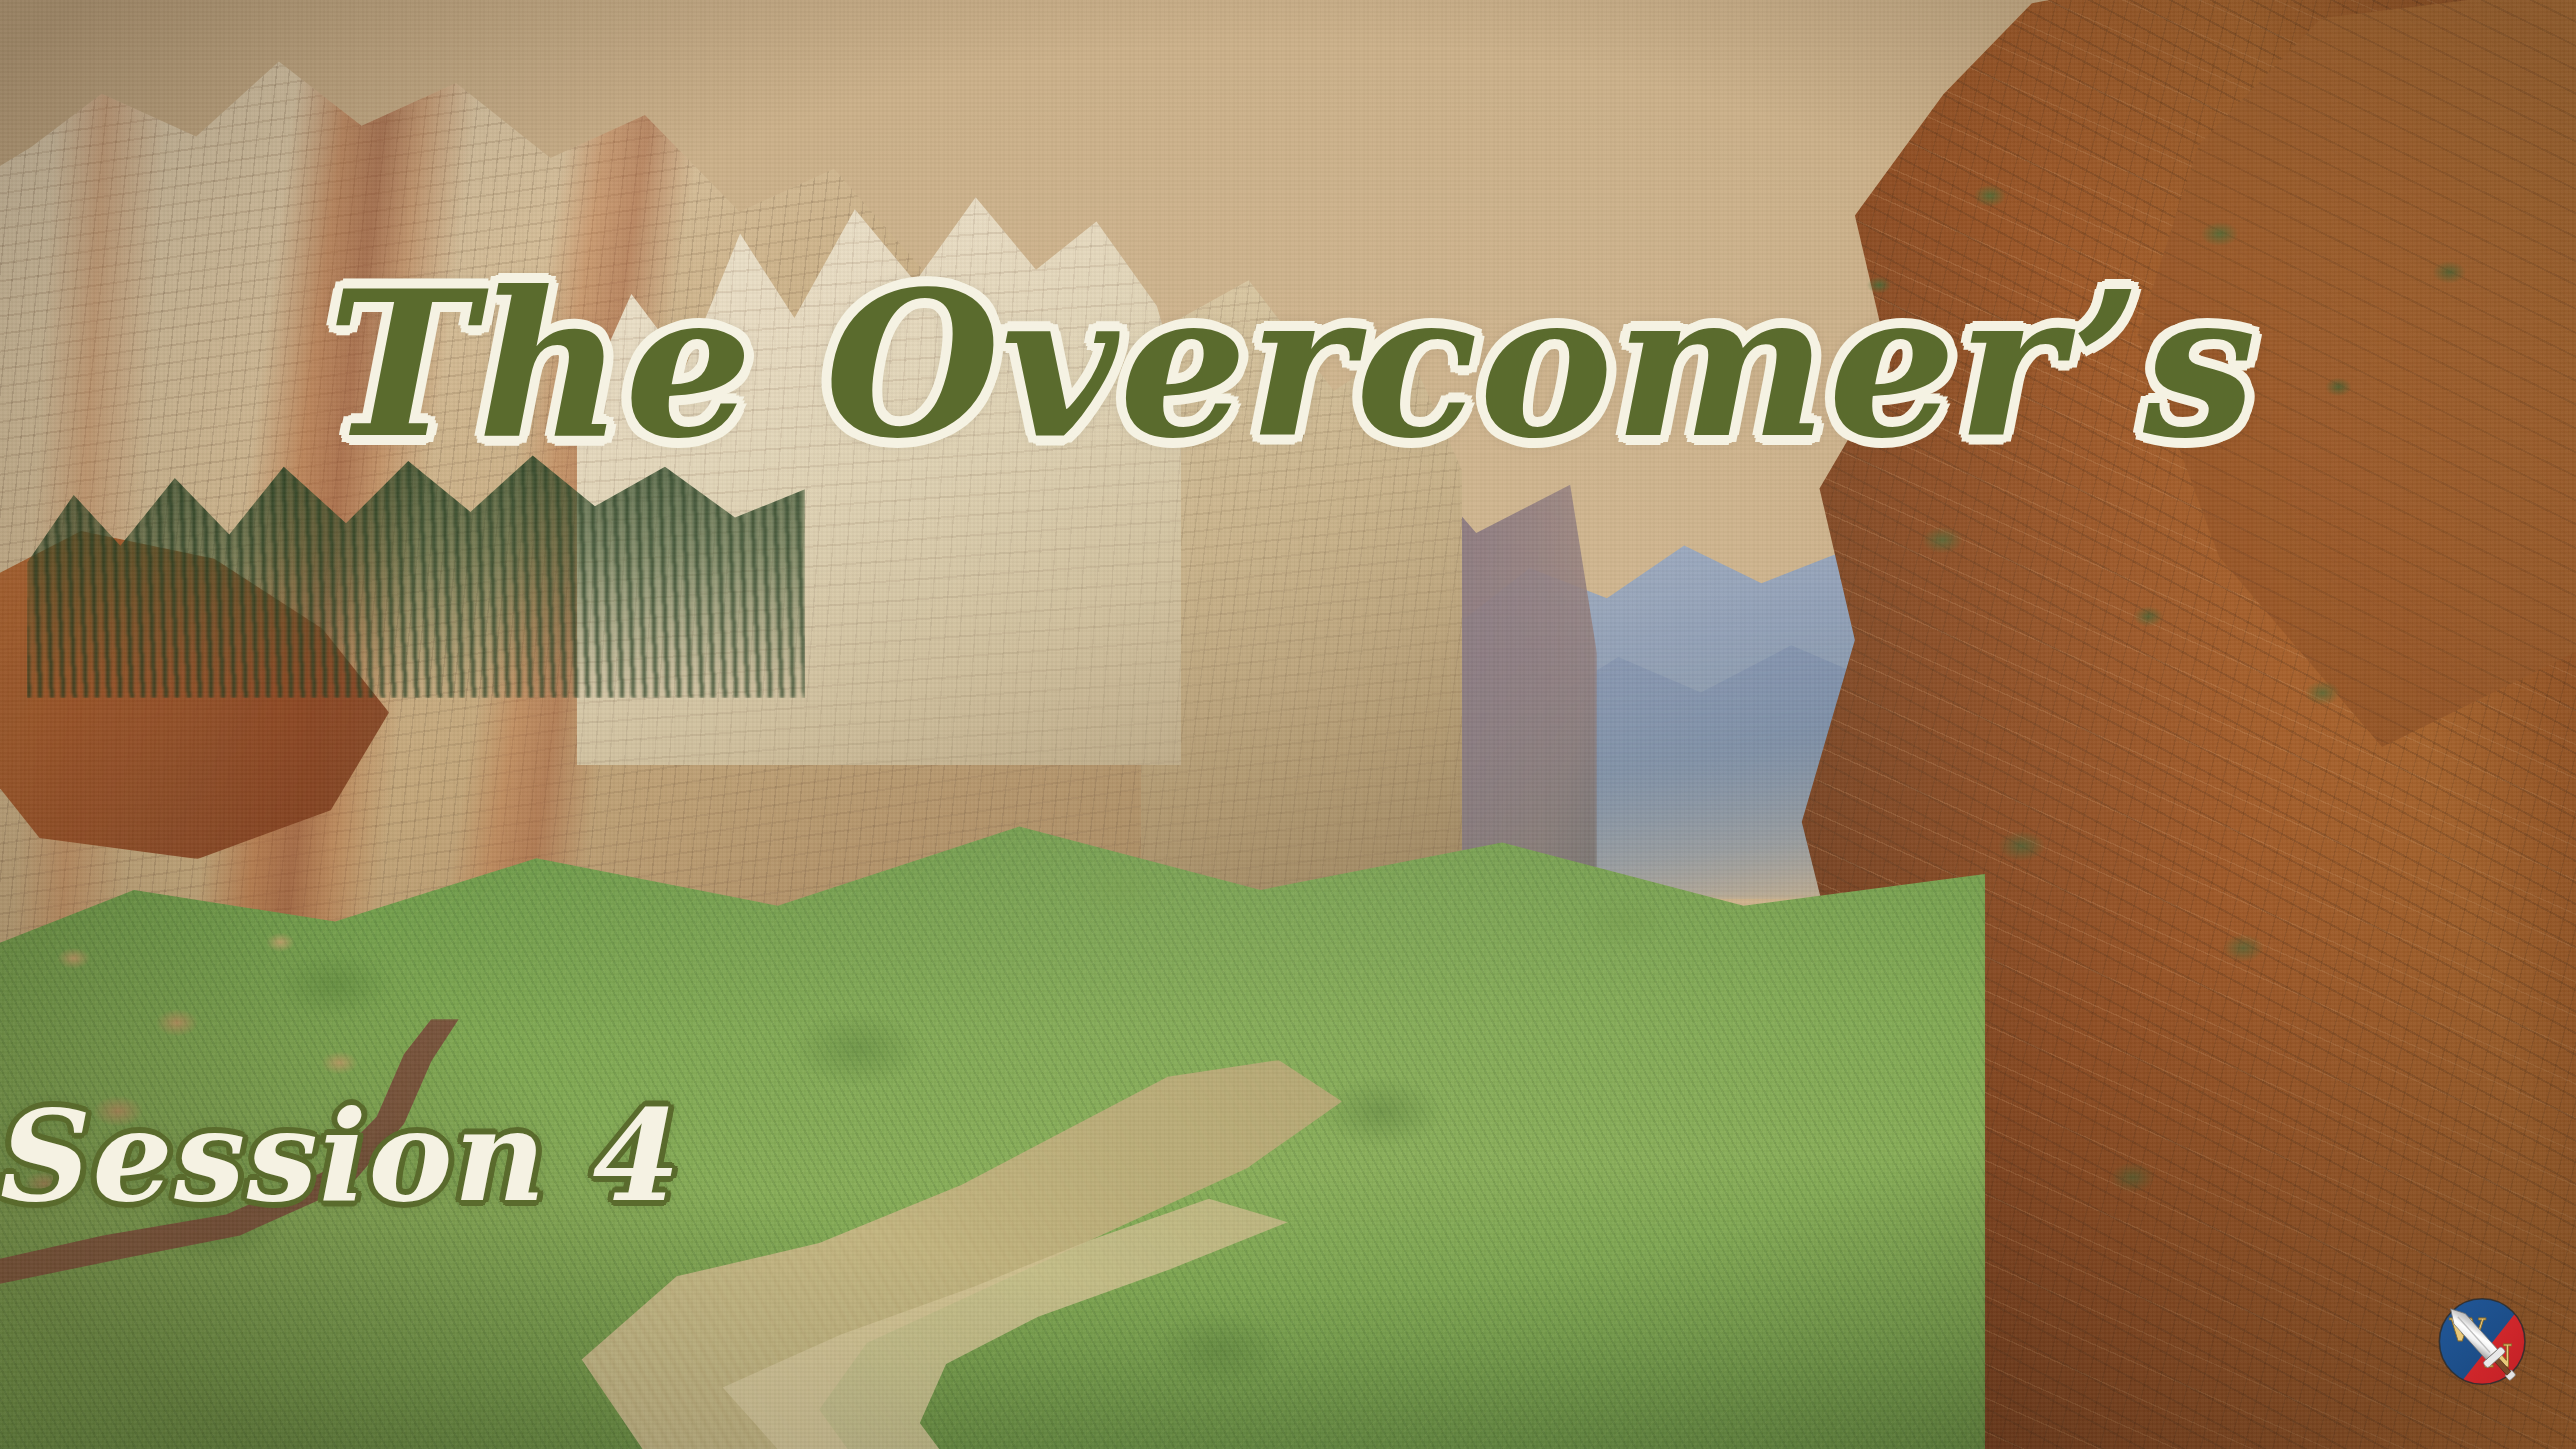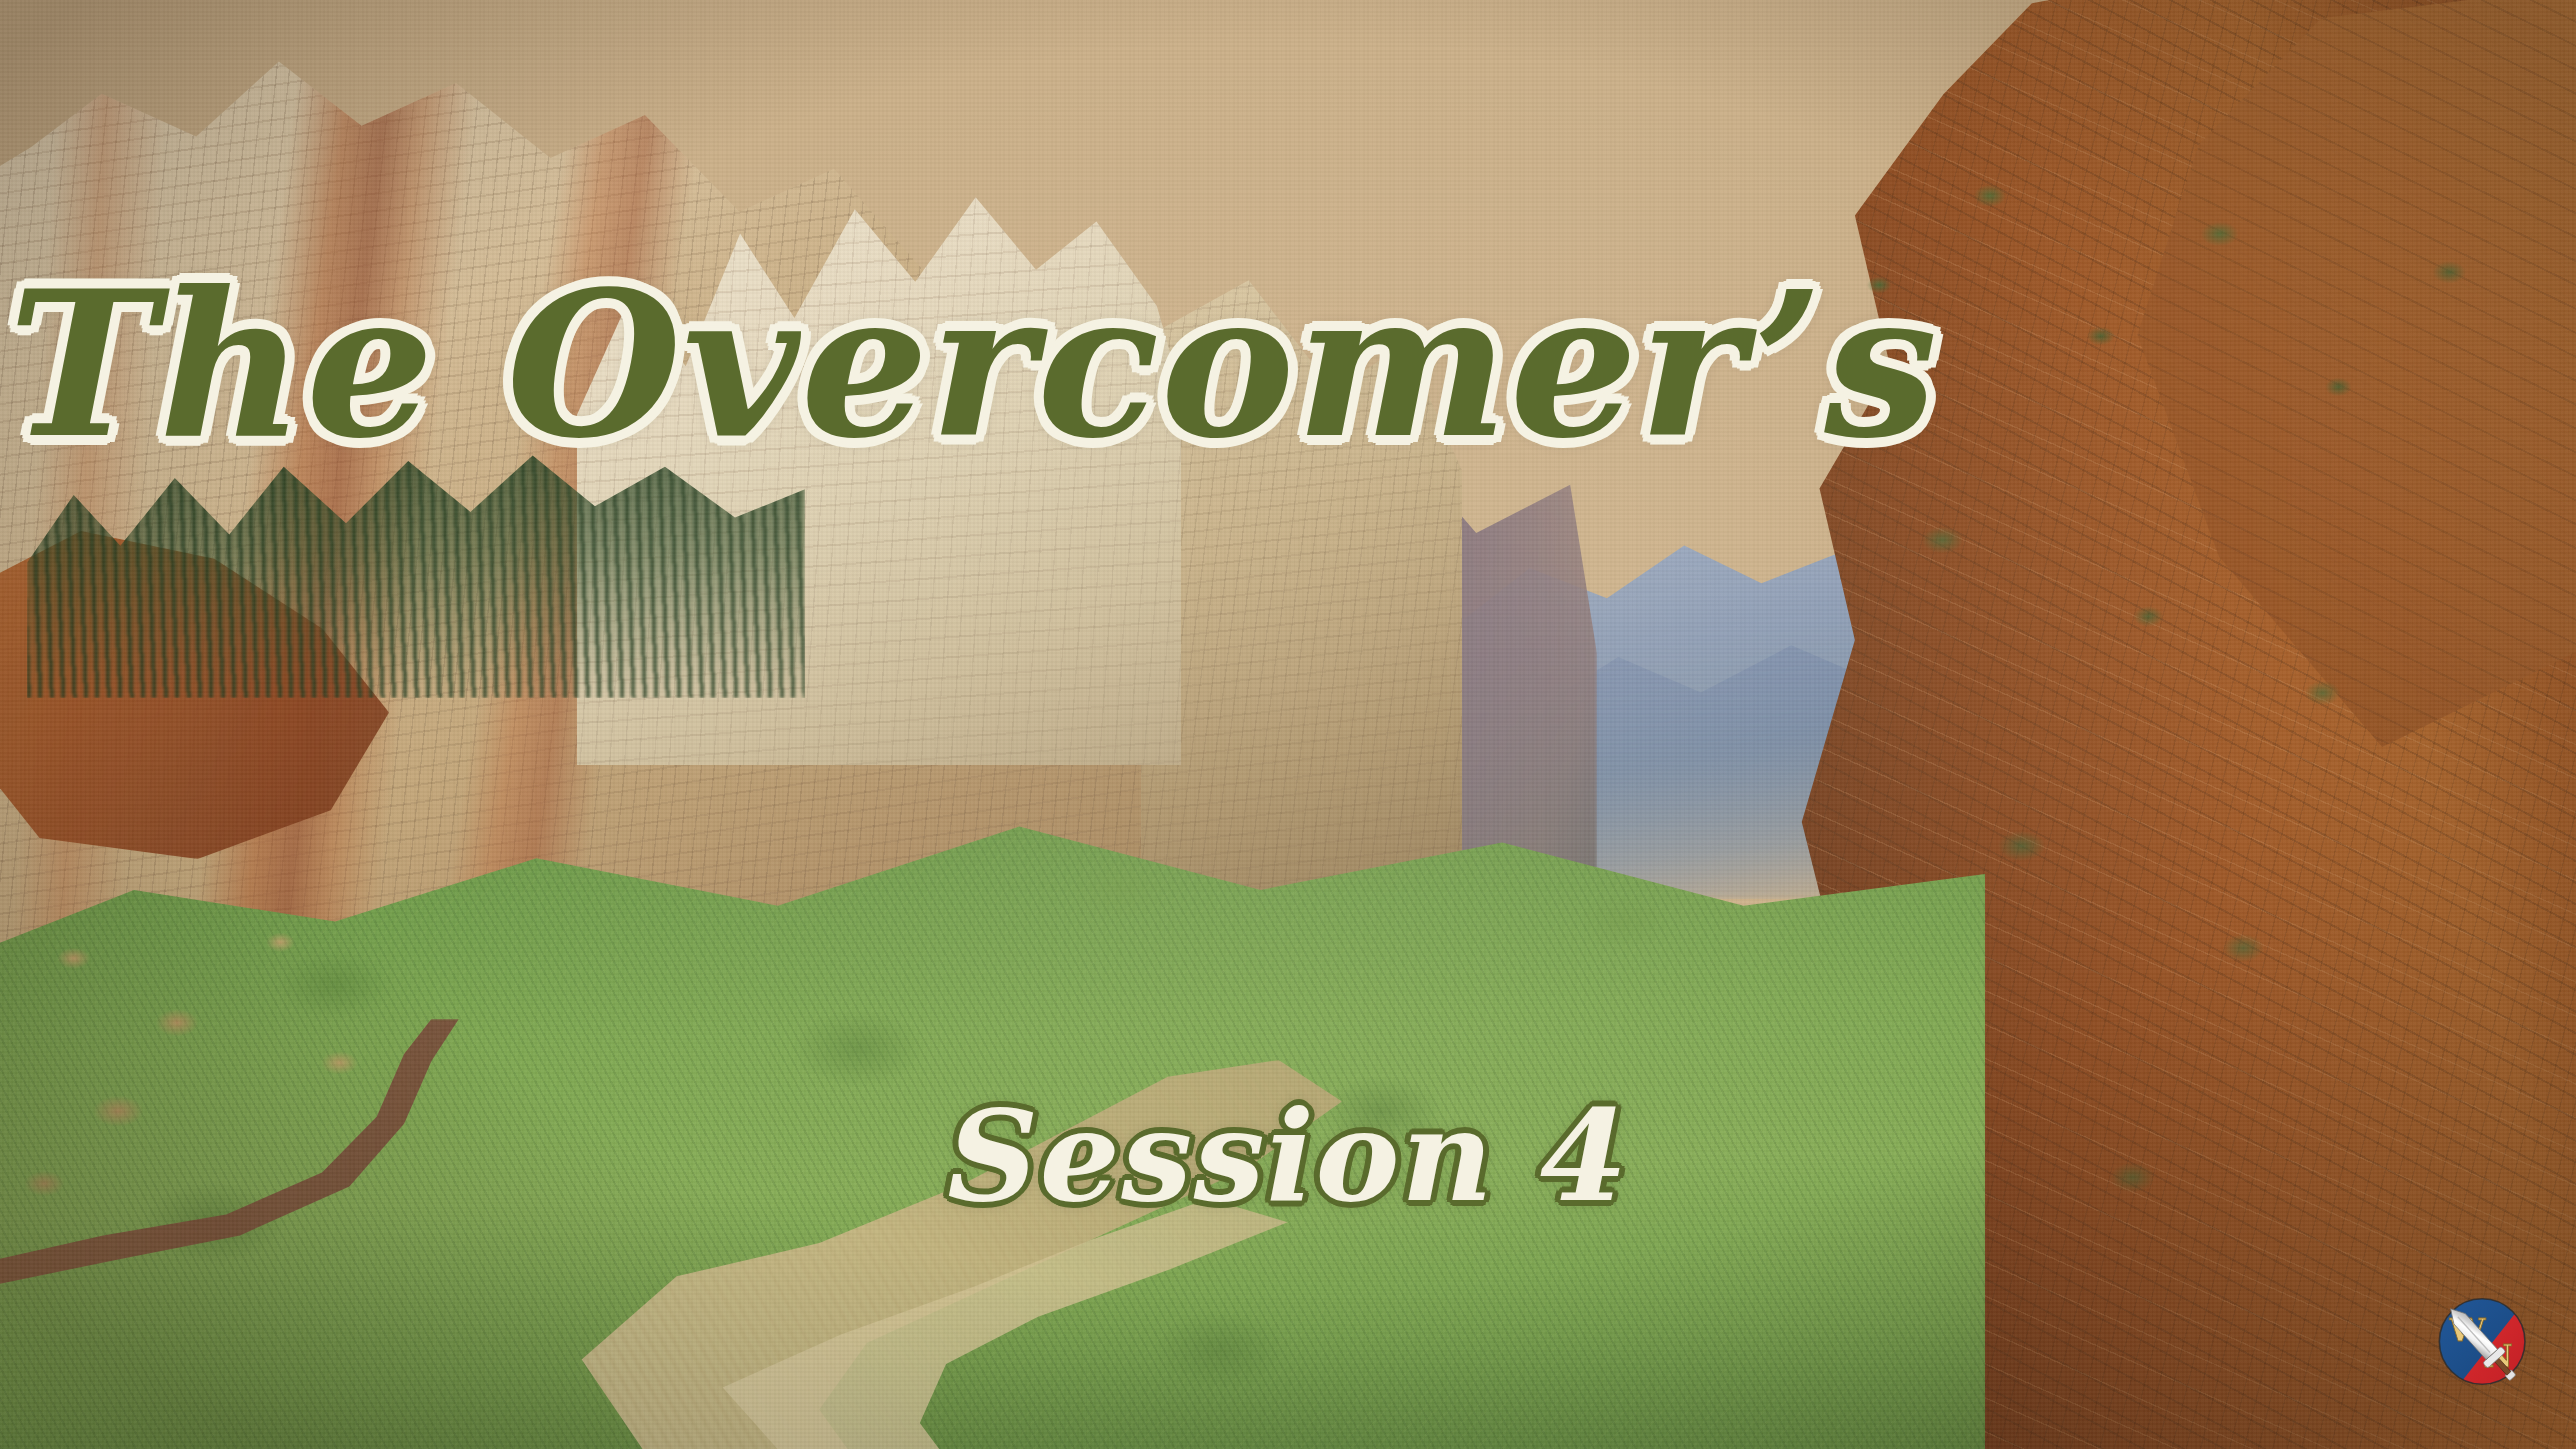--- a/index.html
+++ b/index.html
@@ -244,20 +244,21 @@
       repeating-linear-gradient(0deg, rgba(255,255,255,.020) 0px, rgba(255,255,255,.020) 0.7px, rgba(0,0,0,.020) 0.7px, rgba(0,0,0,.020) 1.3px),
       repeating-linear-gradient(90deg, rgba(255,255,255,.014) 0px, rgba(255,255,255,.014) 0.7px, rgba(0,0,0,.014) 0.7px, rgba(0,0,0,.014) 1.3px);
     pointer-events: none;
   }
 
   
   .title-block {
     position: absolute;
     left: 8px; right: 0;
     top: 268px;
+    text-align: center;
     pointer-events: none;
   }
   .title-line {
     display: block;
     font-family: "DejaVu Serif", serif;
     font-style: italic;
     font-weight: 700;
     color: #5a6b2d;
     line-height: .96;
     letter-spacing: .006em;
@@ -277,21 +278,20 @@
       -7.4px  7.4px 0 #f5f2e3, 7.4px  7.4px 0 #f5f2e3,
        0 0 17.4px rgba(40,40,20,.30);
   }
   .title-line-1 { font-size: 201px; margin-bottom: 2.7px; }
   .title-line-2 { font-size: 201px; }
 
   .subtitle {
     position: absolute;
     left: 0; right: 0;
     top: 1093px;
-    text-align: center;
     pointer-events: none;
   }
   .subtitle-text {
     display: inline-block;
     font-family: "DejaVu Serif", serif;
     font-style: italic;
     font-weight: 700;
     font-size: 126px;
     line-height: 1;
     color: #f5f2e3;

